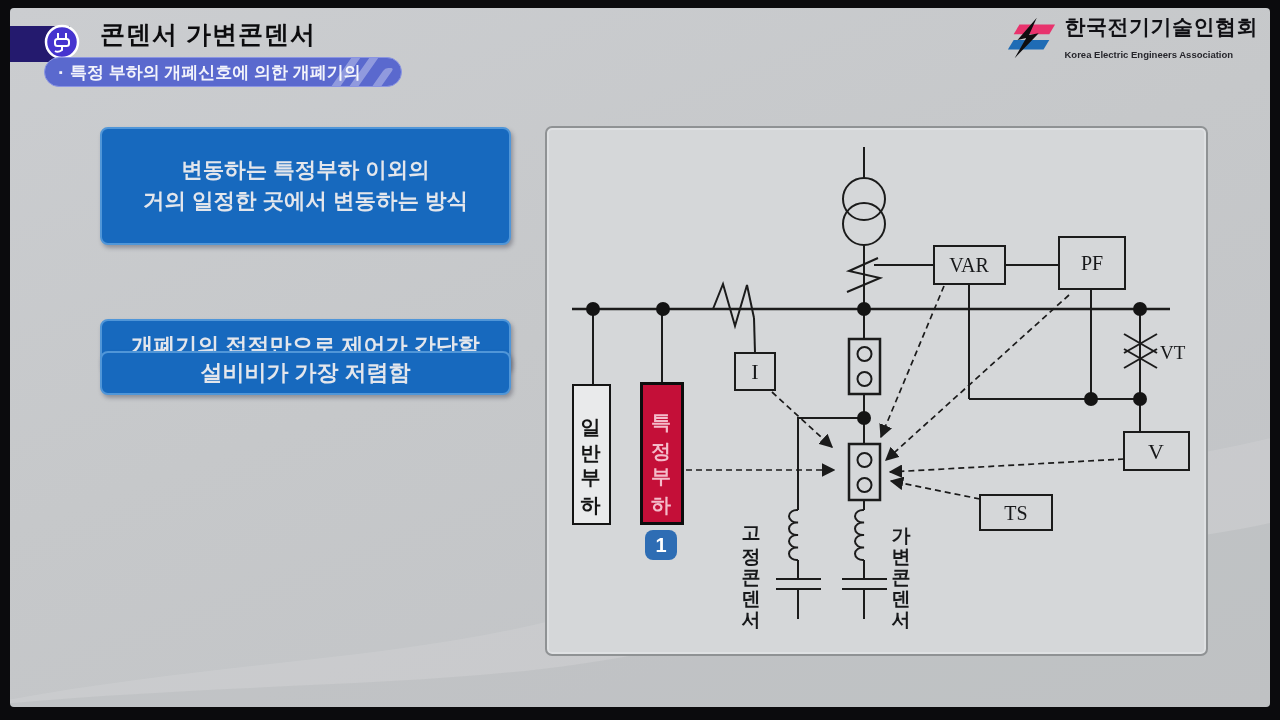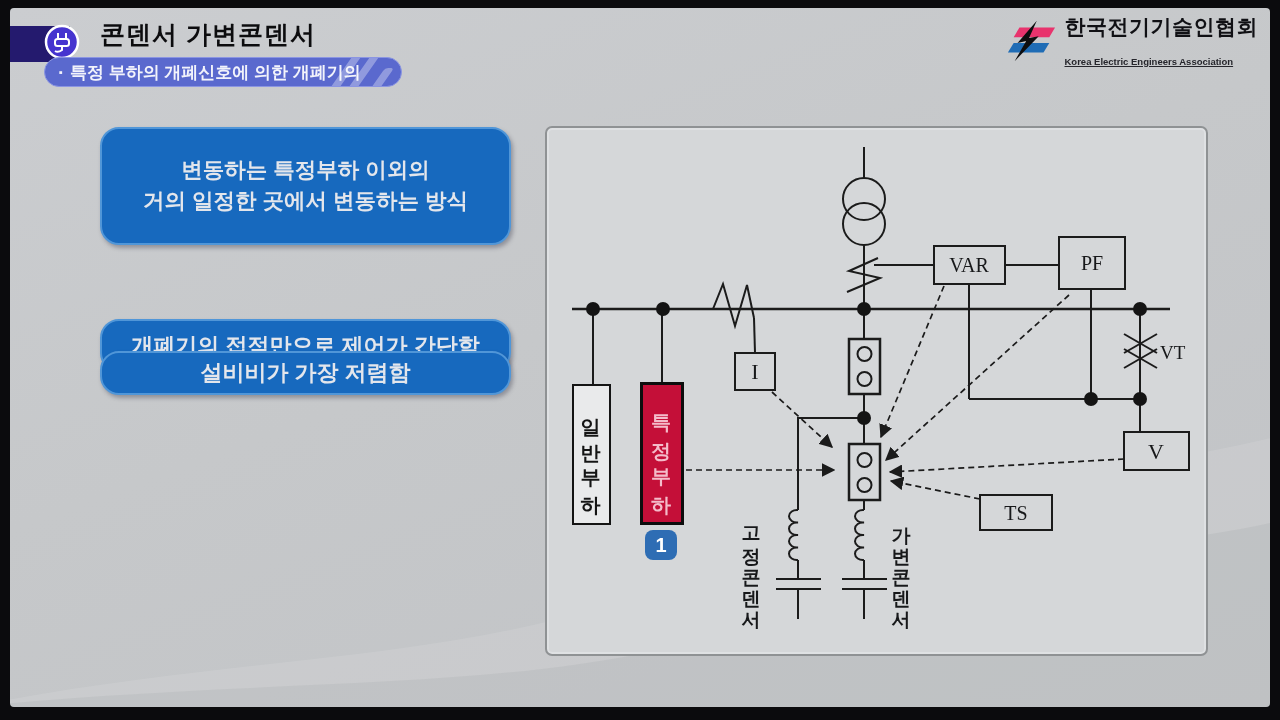--- a/index.html
+++ b/index.html
@@ -19,25 +19,25 @@
          color:#f2f3fb;font-size:17px;font-weight:bold;display:flex;align-items:center;
          padding-left:14px;box-sizing:border-box;overflow:hidden;}
   .badge .bullet{font-size:11px;margin-right:7px;}
   .stripe{position:absolute;top:-4px;width:9px;height:40px;background:rgba(255,255,255,.33);
           transform:skewX(-35deg);border-radius:3px;}
   .s1{right:52px;} .s2{right:34px;} .s3{right:16px;height:26px;top:10px;}
 
   .logo{position:absolute;right:12px;top:8px;display:flex;align-items:center;gap:8px;}
   .logo-txt{display:flex;flex-direction:column;line-height:1;}
   .logo-kr{font-size:21px;font-weight:bold;color:#101014;letter-spacing:.5px;}
-  .logo-en{font-size:9.5px;font-weight:bold;color:#26262c;margin-top:20px;text-decoration:underline;}
+  .logo-en{font-size:9.5px;font-weight:bold;color:#26262c;margin-top:13px;}
 
   
   .info-box{position:absolute;left:90px;width:411px;background:#1769be;
-            border:2px solid #5096d8;border-radius:19px;box-sizing:border-box;
+            border:2px solid #5096d8;border-radius:8px;box-sizing:border-box;
             display:flex;flex-direction:column;align-items:center;justify-content:center;
             color:#e3e6ec;font-weight:bold;box-shadow:2px 3px 4px rgba(40,40,60,.35);}
   .ib1{top:119px;height:118px;font-size:21.5px;line-height:31px;}
   .ib2{top:263px;height:53px;font-size:22px;margin-top:48px;}
   .ib3{top:343px;height:44px;font-size:22px;}
 
   
   .panel{position:absolute;left:535px;top:118px;width:659px;height:526px;
          background:#d5d7d9;border:2px solid #8f9294;border-radius:7px;
          box-shadow:inset 0 0 0 2px #dfe1e3;}

